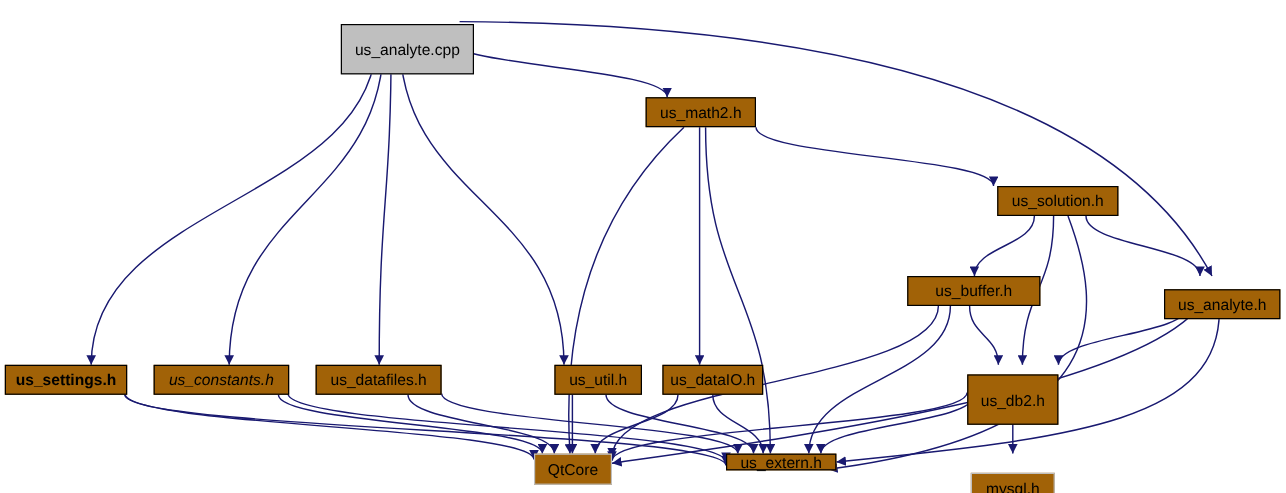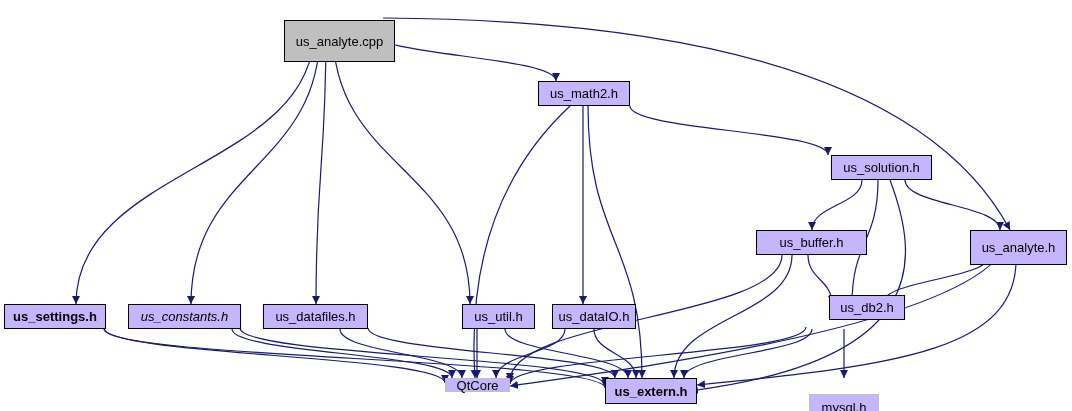--- a/index.html
+++ b/index.html
@@ -1,20 +1,20 @@
 <!DOCTYPE html>
 <html><head>
 <meta charset="utf-8">
 <style>
   html, body { margin: 0; padding: 0; background: #ffffff; }
   body { width: 1072px; height: 411px; position: relative; overflow: hidden;
          font-family: "Liberation Sans", sans-serif; }
   svg#graph { position: absolute; left: 0; top: 0; }
   .node { position: absolute; box-sizing: border-box; border: 1px solid #000;
-          background: #c4b5fd; font-size: 13px; color: #000; display: flex;
+          background: #a16207; font-size: 13px; color: #000; display: flex;
           align-items: center; justify-content: center; white-space: nowrap; cursor: pointer; }
   .node.root { background: #bfbfbf; }
   .node.ext { border-color: #bfbfbf; }
 </style>
 </head>
 <body>
 
 <svg id="graph" width="1072" height="411">
   <defs>
     <marker id="arrow" viewBox="0 0 10 10" refX="10" refY="5" markerWidth="8" markerHeight="8" orient="auto-start-reverse" markerUnits="userSpaceOnUse">
@@ -64,43 +64,43 @@
     </div>
   <div class="node" style="left: 538px; top: 81px; width: 92px; height: 25px;">
       <span>us_math2.h</span>
     </div>
   <div class="node" style="left: 831px; top: 155px; width: 101px; height: 25px;">
       <span>us_solution.h</span>
     </div>
   <div class="node" style="left: 756px; top: 230px; width: 111px; height: 25px;">
       <span>us_buffer.h</span>
     </div>
-  <div class="node" style="left: 970px; top: 230px; width: 97px; height: 35px;">
+  <div class="node" style="left: 970px; top: 241px; width: 97px; height: 25px;">
       <span>us_analyte.h</span>
     </div>
   <div class="node" style="left: 4px; top: 304px; width: 102px; height: 25px; font-weight: bold;">
       <span>us_settings.h</span>
     </div>
   <div class="node" style="left: 128px; top: 304px; width: 113px; height: 25px; font-style: italic;">
       <span>us_constants.h</span>
     </div>
   <div class="node" style="left: 263px; top: 304px; width: 105px; height: 25px; text-align: right;">
       <span>us_datafiles.h</span>
     </div>
   <div class="node" style="left: 441px; top: 304px; width: 73px; height: 25px; margin-left: 21px;">
       <span>us_util.h</span>
     </div>
   <div class="node" style="left: 552px; top: 304px; width: 84px; height: 25px;">
       <span>us_dataIO.h</span>
     </div>
-  <div class="node" style="left: 806px; top: 295px; width: 76px; height: 25px; margin-left: 23px;">
+  <div class="node" style="left: 806px; top: 312px; width: 76px; height: 42px;">
       <span>us_db2.h</span>
     </div>
-  <div class="node ext" style="left: 445px; top: 378px; width: 65px; height: 14px;">
+  <div class="node ext" style="left: 445px; top: 378px; width: 65px; height: 26px;">
       <span>QtCore</span>
     </div>
-  <div class="node" style="left: 605px; top: 378px; width: 92px; height: 26px; font-weight: bold;">
+  <div class="node" style="left: 605px; top: 378px; width: 92px; height: 14px;">
       <span>us_extern.h</span>
     </div>
   <div class="node ext" style="left: 809px; top: 378px; width: 70px; height: 26px; margin-top: 16px;">
       <span>mysql.h</span>
     </div>
 </div>
 
 </body></html>

